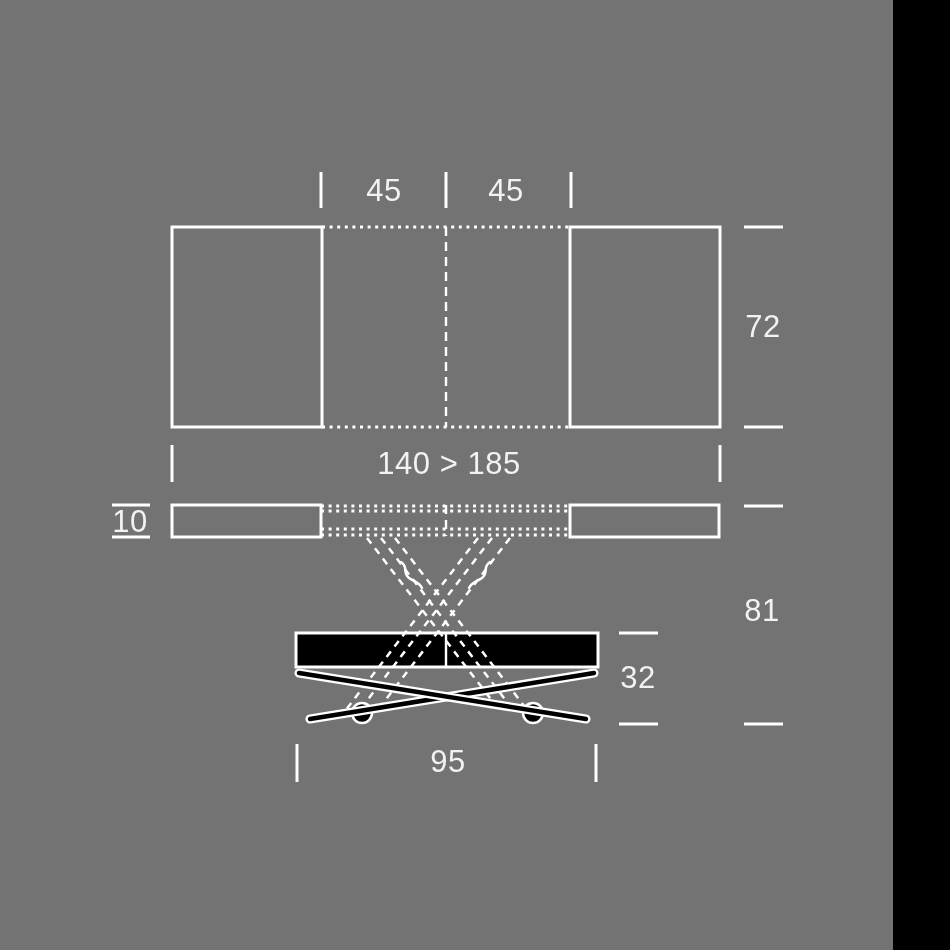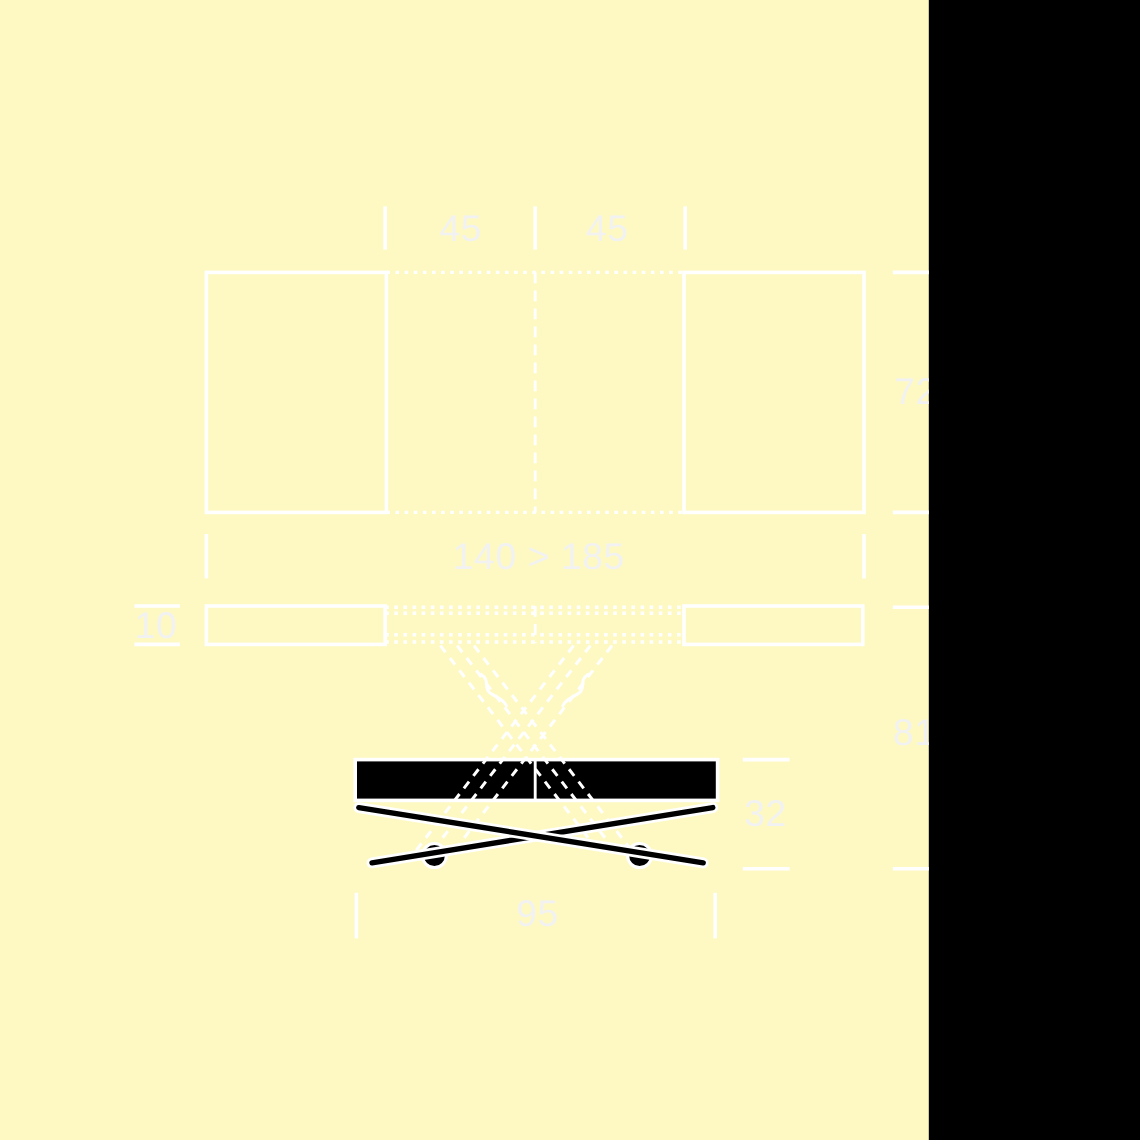--- a/index.html
+++ b/index.html
@@ -2,23 +2,23 @@
 <html><head>
 <meta charset="utf-8">
 <style>
   html, body {
     margin: 0;
     padding: 0;
     background: #000;
   }
   .stage {
     position: relative;
-    width: 774px;
+    width: 893px;
     height: 950px;
-    background: #fef9c3;
+    background: #737373;
     overflow: hidden;
   }
   svg { display: block; }
   .dim-label {
     font-family: "Liberation Sans", "DejaVu Sans", sans-serif;
     font-size: 31px;
     fill: #f2f2f2;
     letter-spacing: 0.5px;
   }
   .solid   { stroke: #ffffff; stroke-width: 3; fill: none; }

